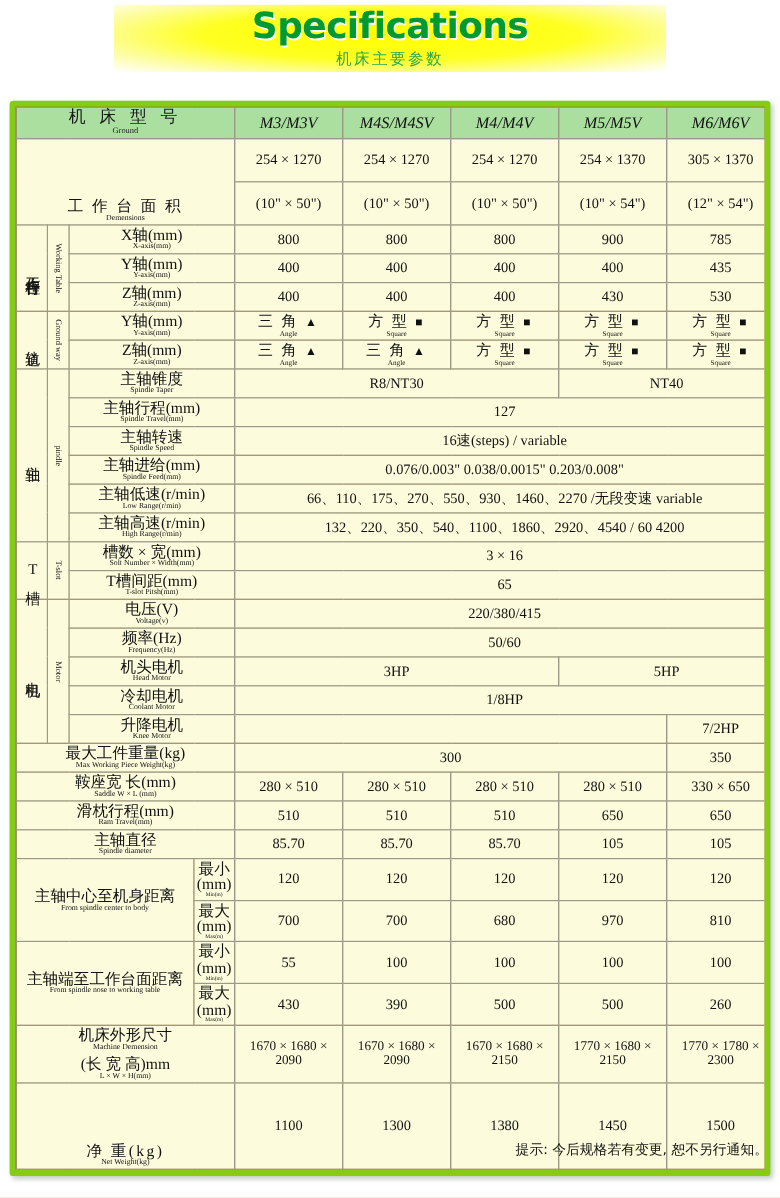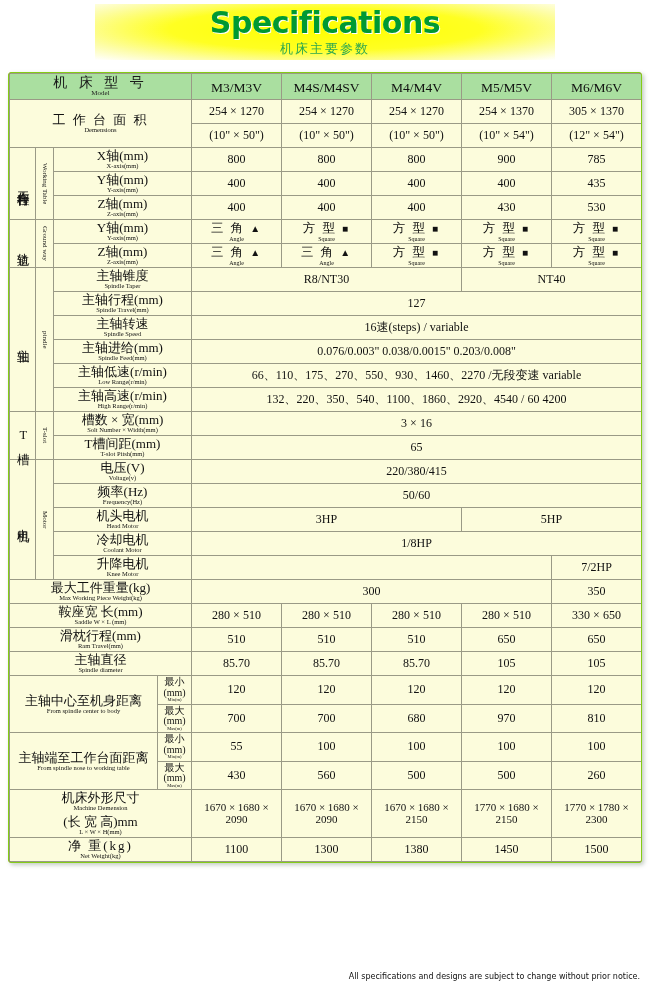--- a/index.html
+++ b/index.html
@@ -40,23 +40,23 @@
     text-align: center;
     font-family: Liberation Serif, serif;
     font-size: 13px;
     letter-spacing: 2px;
     color: #2fa84f;
   }
 
   
   .table-frame {
     position: absolute;
-    left: 8px; top: 72px;
+    left: 8px; top: 84px;
     width: 634px;
-    border: 1px solid #84cc16;
+    border: 5px solid #84cc16;
     border-radius: 3px;
     background: #a16207;
     box-shadow: 2px 2px 4px rgba(120,140,120,.45);
     overflow: hidden;
   }
   table.spec {
     border-collapse: collapse;
     width: 100%;
     table-layout: fixed;
   }
@@ -89,37 +89,38 @@
   .hdr-en {
     font-size: 7px;
     letter-spacing: 0;
     color: #222;
     line-height: 1;
   }
   .model-name {
     font-size: 13.5px;
     font-weight: normal;
     color: #111;
+    font-style: italic;
   }
 
   
   .lbl-cn {
     font-size: 13px;
     color: #111;
     line-height: 1.08;
     white-space: nowrap;
   }
-  .lbl-cn.sp { letter-spacing: 2px; }
+  .lbl-cn.sp { letter-spacing: 2px; margin-top: 48px; }
   .lbl-en {
     font-size: 6.5px;
     color: #111;
     line-height: 1.05;
     white-space: nowrap;
   }
-  .lbl-sub-cn { font-size: 10px; line-height: 1.05; }
+  .lbl-sub-cn { font-size: 13px; line-height: 1.05; }
   .lbl-sub-en { font-size: 4.5px; line-height: 1; }
 
   
   .grp {
     background: #fcfcdc;
     padding: 0;
   }
   .grp-cn {
     font-size: 12.5px;
     line-height: 1.25;
@@ -186,21 +187,21 @@
         <col class="c-m">
           <col class="c-m">
           <col class="c-m">
           <col class="c-m">
           <col class="c-m">
       </colgroup>
       <tbody id="tbody">
           <tr class="hdr">
             <td colspan="4">
               <span class="stack hdr-cn">机 床 型 号</span>
-              <span class="stack hdr-en">Model</span>
+              <span class="stack hdr-en">Ground</span>
             </td>
             <td><span class="model-name">M3/M3V</span></td>
             <td><span class="model-name">M4S/M4SV</span></td>
             <td><span class="model-name">M4/M4V</span></td>
             <td><span class="model-name">M5/M5V</span></td>
             <td><span class="model-name">M6/M6V</span></td>
           </tr>
           <tr>
             <td class="item" colspan="4" rowspan="2">
               <span class="stack lbl-cn sp">工 作 台 面 积</span>
@@ -479,21 +480,21 @@
             <td class="val">100</td>
             <td class="val">100</td>
             <td class="val">100</td>
           </tr>
           <tr>
             <td>
               <span class="stack lbl-sub-cn">最大(mm)</span>
               <span class="stack lbl-sub-en">Max(m)</span>
             </td>
             <td class="val">430</td>
-            <td class="val">560</td>
+            <td class="val">390</td>
             <td class="val">500</td>
             <td class="val">500</td>
             <td class="val">260</td>
           </tr>
           <tr style="height:46px">
             <td class="item" colspan="4">
               <span class="stack lbl-cn">机床外形尺寸</span>
               <span class="stack lbl-en">Machine Demension</span>
               <span class="stack lbl-cn" style="margin-top:3px">(长 宽 高)mm</span>
               <span class="stack lbl-en">L × W × H(mm)</span>
@@ -512,15 +513,15 @@
             <td class="val">1100</td>
             <td class="val">1300</td>
             <td class="val">1380</td>
             <td class="val">1450</td>
             <td class="val">1500</td>
           </tr>
         </tbody>
     </table>
   </div>
 
-  <div class="note-en">All specifications and designs are subject to change without prior notice.</div>
+  <div class="note-cn">提示: 今后规格若有变更, 恕不另行通知。</div>
 
 </div>
 
 </body></html>

